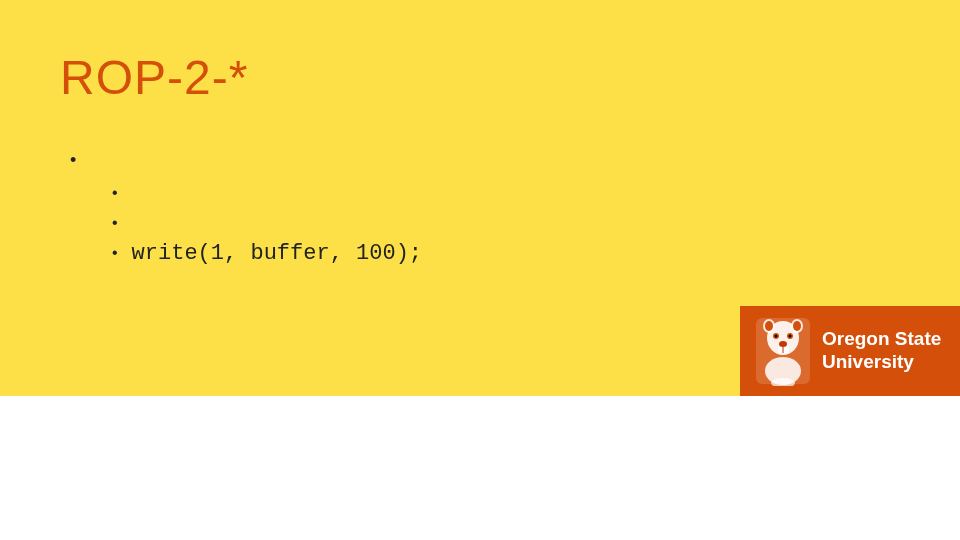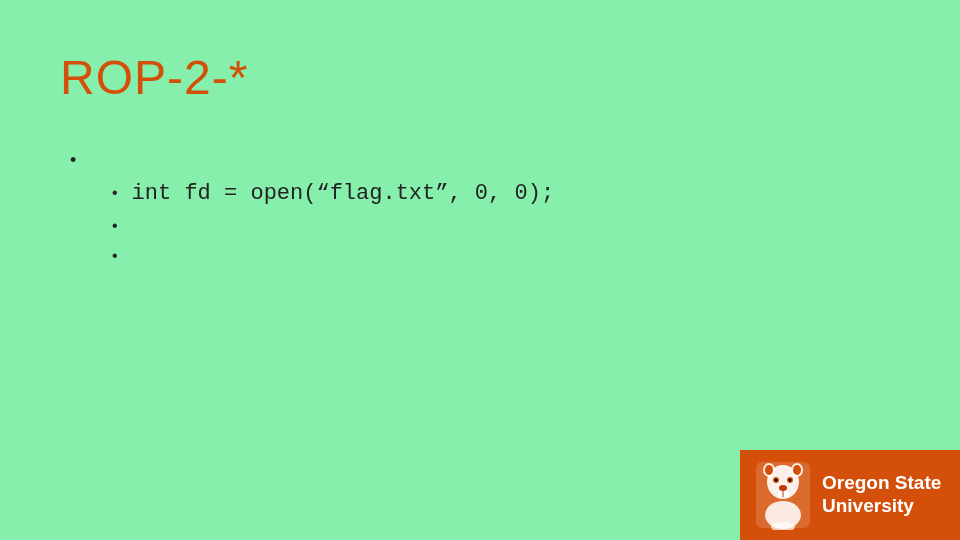--- a/index.html
+++ b/index.html
@@ -12,22 +12,22 @@
       width: 960px;
       height: 540px;
       background: #ffffff;
       font-family: 'Helvetica Neue', Helvetica, Arial, sans-serif;
       overflow: hidden;
       position: relative;
     }
 
     .slide {
       width: 960px;
-      height: 540px;
-      background: #86efac;
+      height: 396px;
+      background: #fde047;
       position: relative;
       padding: 50px 60px 40px 60px;
     }
 
     .title {
       font-size: 48px;
       font-weight: 400;
       color: #D4500A;
       margin-bottom: 40px;
       letter-spacing: 1px;
@@ -129,27 +129,27 @@
 
   <div class="title">ROP-2-*</div>
 
   <div class="content">
     <div class="bullet-main">
       <span class="bullet-dot">•</span>
     </div>
     <div class="sub-bullets">
       <div class="bullet-sub">
         <span class="bullet-dot">•</span>
-        <span class="code-text">int fd = open(“flag.txt”, 0, 0);</span>
       </div>
       <div class="bullet-sub">
         <span class="bullet-dot">•</span>
       </div>
       <div class="bullet-sub">
         <span class="bullet-dot">•</span>
+        <span class="code-text">write(1, buffer, 100);</span>
       </div>
     </div>
   </div>
 
   <div class="osu-badge">
 
     <svg class="osu-beaver" viewBox="0 0 58 70" xmlns="http://www.w3.org/2000/svg">
 
       <rect x="2" y="2" width="54" height="66" rx="6" ry="6" fill="#ffffff" opacity="0.15"></rect>
 

